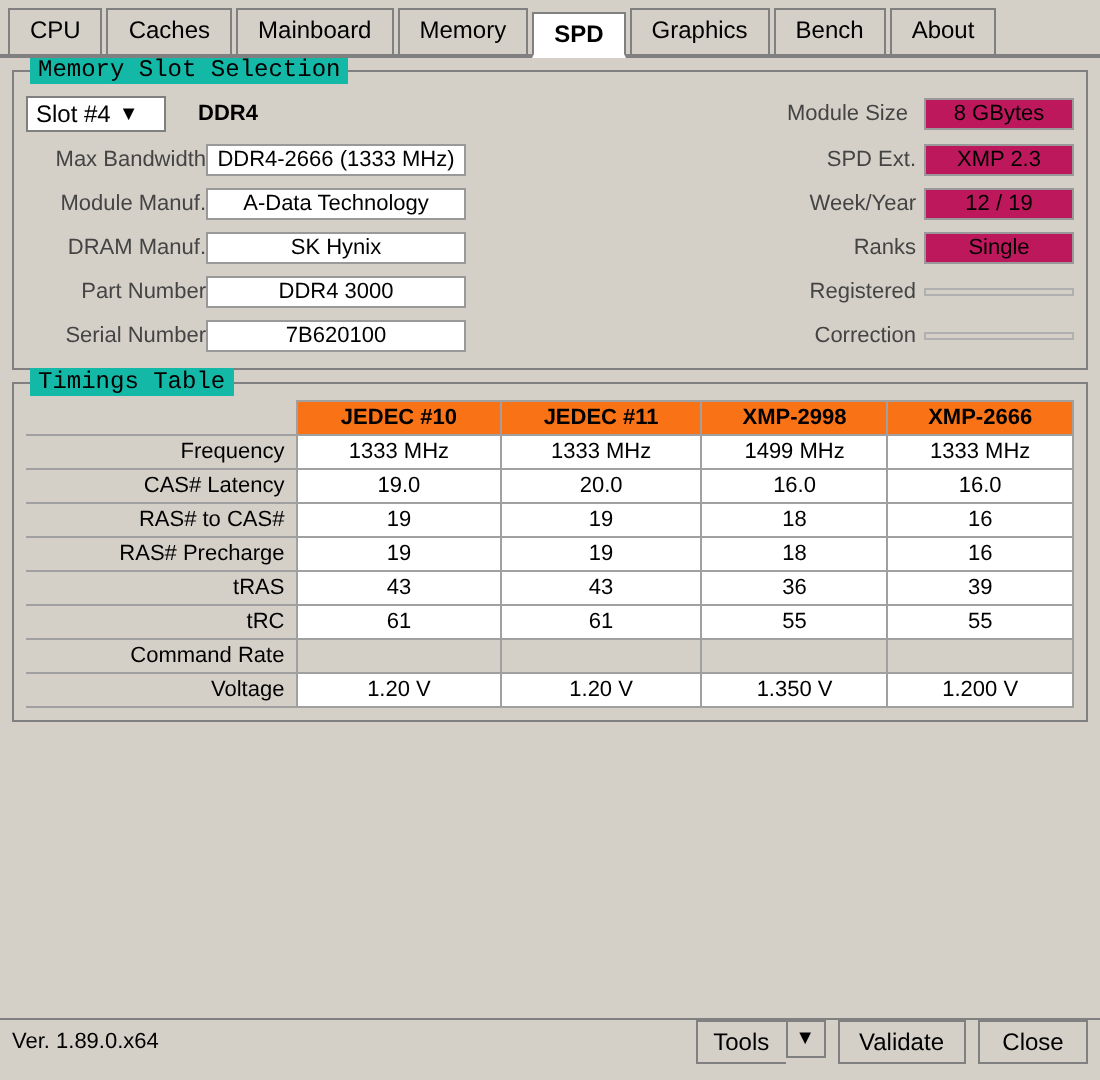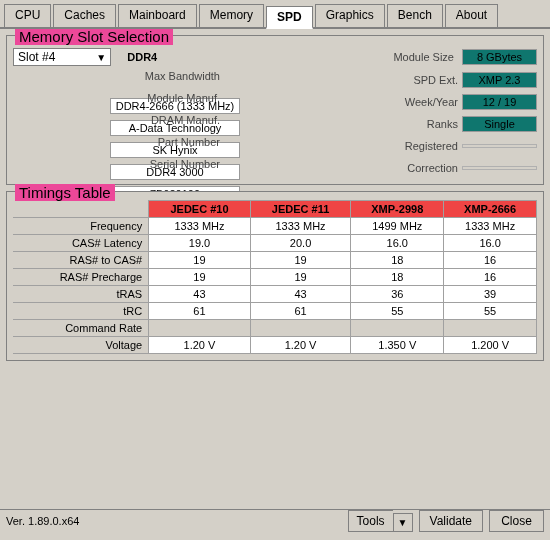--- a/index.html
+++ b/index.html
@@ -52,56 +52,55 @@
       border: 1px solid #808080;
       background: #d4d0c8;
       margin-bottom: 6px;
       padding: 4px 6px 6px 6px;
       position: relative;
     }
     .group-box-title {
       position: absolute;
       top: -8px;
       left: 8px;
-      background: #ec4899;
+      background: #14b8a6;
       padding: 0 4px;
-      font-size: 15px;
+      font-size: 12px;
       font-weight: normal;
+      font-family: Liberation Mono, monospace;
     }
 
     
     .slot-section {
       padding-top: 8px;
     }
     .slot-select {
       display: flex;
       align-items: center;
       border: 1px solid #808080;
       background: #fff;
       padding: 1px 4px;
       min-width: 70px;
       font-size: 12px;
       cursor: pointer;
-      gap: 37px;
     }
     .slot-select-arrow {
       margin-left: 4px;
       font-size: 10px;
     }
     .ddr-label {
       font-weight: bold;
       margin-left: 8px;
       font-size: 11px;
     }
     .info-row {
       display: flex;
       align-items: center;
-      gap: 16px;
+      gap: 0;
       height: 20px;
-      flex-direction: column;
     }
     .info-label {
       text-align: right;
       color: #444;
       min-width: 90px;
       font-size: 11px;
     }
     .info-value {
       background: #fff;
       border: 1px solid #999;
@@ -114,21 +113,21 @@
     
     .timings-section {
       padding-top: 8px;
     }
     table.timings {
       width: 100%;
       border-collapse: collapse;
       font-size: 11px;
     }
     table.timings th {
-      background: #ef4444;
+      background: #f97316;
       border: 1px solid #a0a0a0;
       padding: 2px 6px;
       text-align: center;
       font-weight: bold;
       font-size: 11px;
     }
     table.timings td {
       border: 1px solid #a0a0a0;
       padding: 2px 6px;
       text-align: center;
@@ -166,21 +165,21 @@
       background: #d4d0c8;
       border: 1px solid #808080;
       padding: 3px 10px;
       font-size: 12px;
       cursor: pointer;
       min-width: 55px;
       text-align: center;
     }
     .tools-group {
       display: flex;
-      align-items: flex-end;
+      align-items: flex-start;
     }
     .tools-btn {
       background: #d4d0c8;
       border: 1px solid #808080;
       border-right: none;
       padding: 3px 8px;
       font-size: 12px;
       cursor: pointer;
     }
     .tools-arrow {
@@ -198,21 +197,21 @@
       gap: 4px;
       justify-content: flex-end;
     }
     .right-col-label {
       font-size: 11px;
       color: #444;
       text-align: right;
       min-width: 65px;
     }
     .right-col-value {
-      background: #0f766e;
+      background: #be185d;
       border: 1px solid #999;
       padding: 1px 4px;
       font-size: 11px;
       min-width: 75px;
       text-align: center;
     }
     .right-col-value.readonly {
       background: #d4d0c8;
       border-color: #b0b0b0;
       color: #888;

